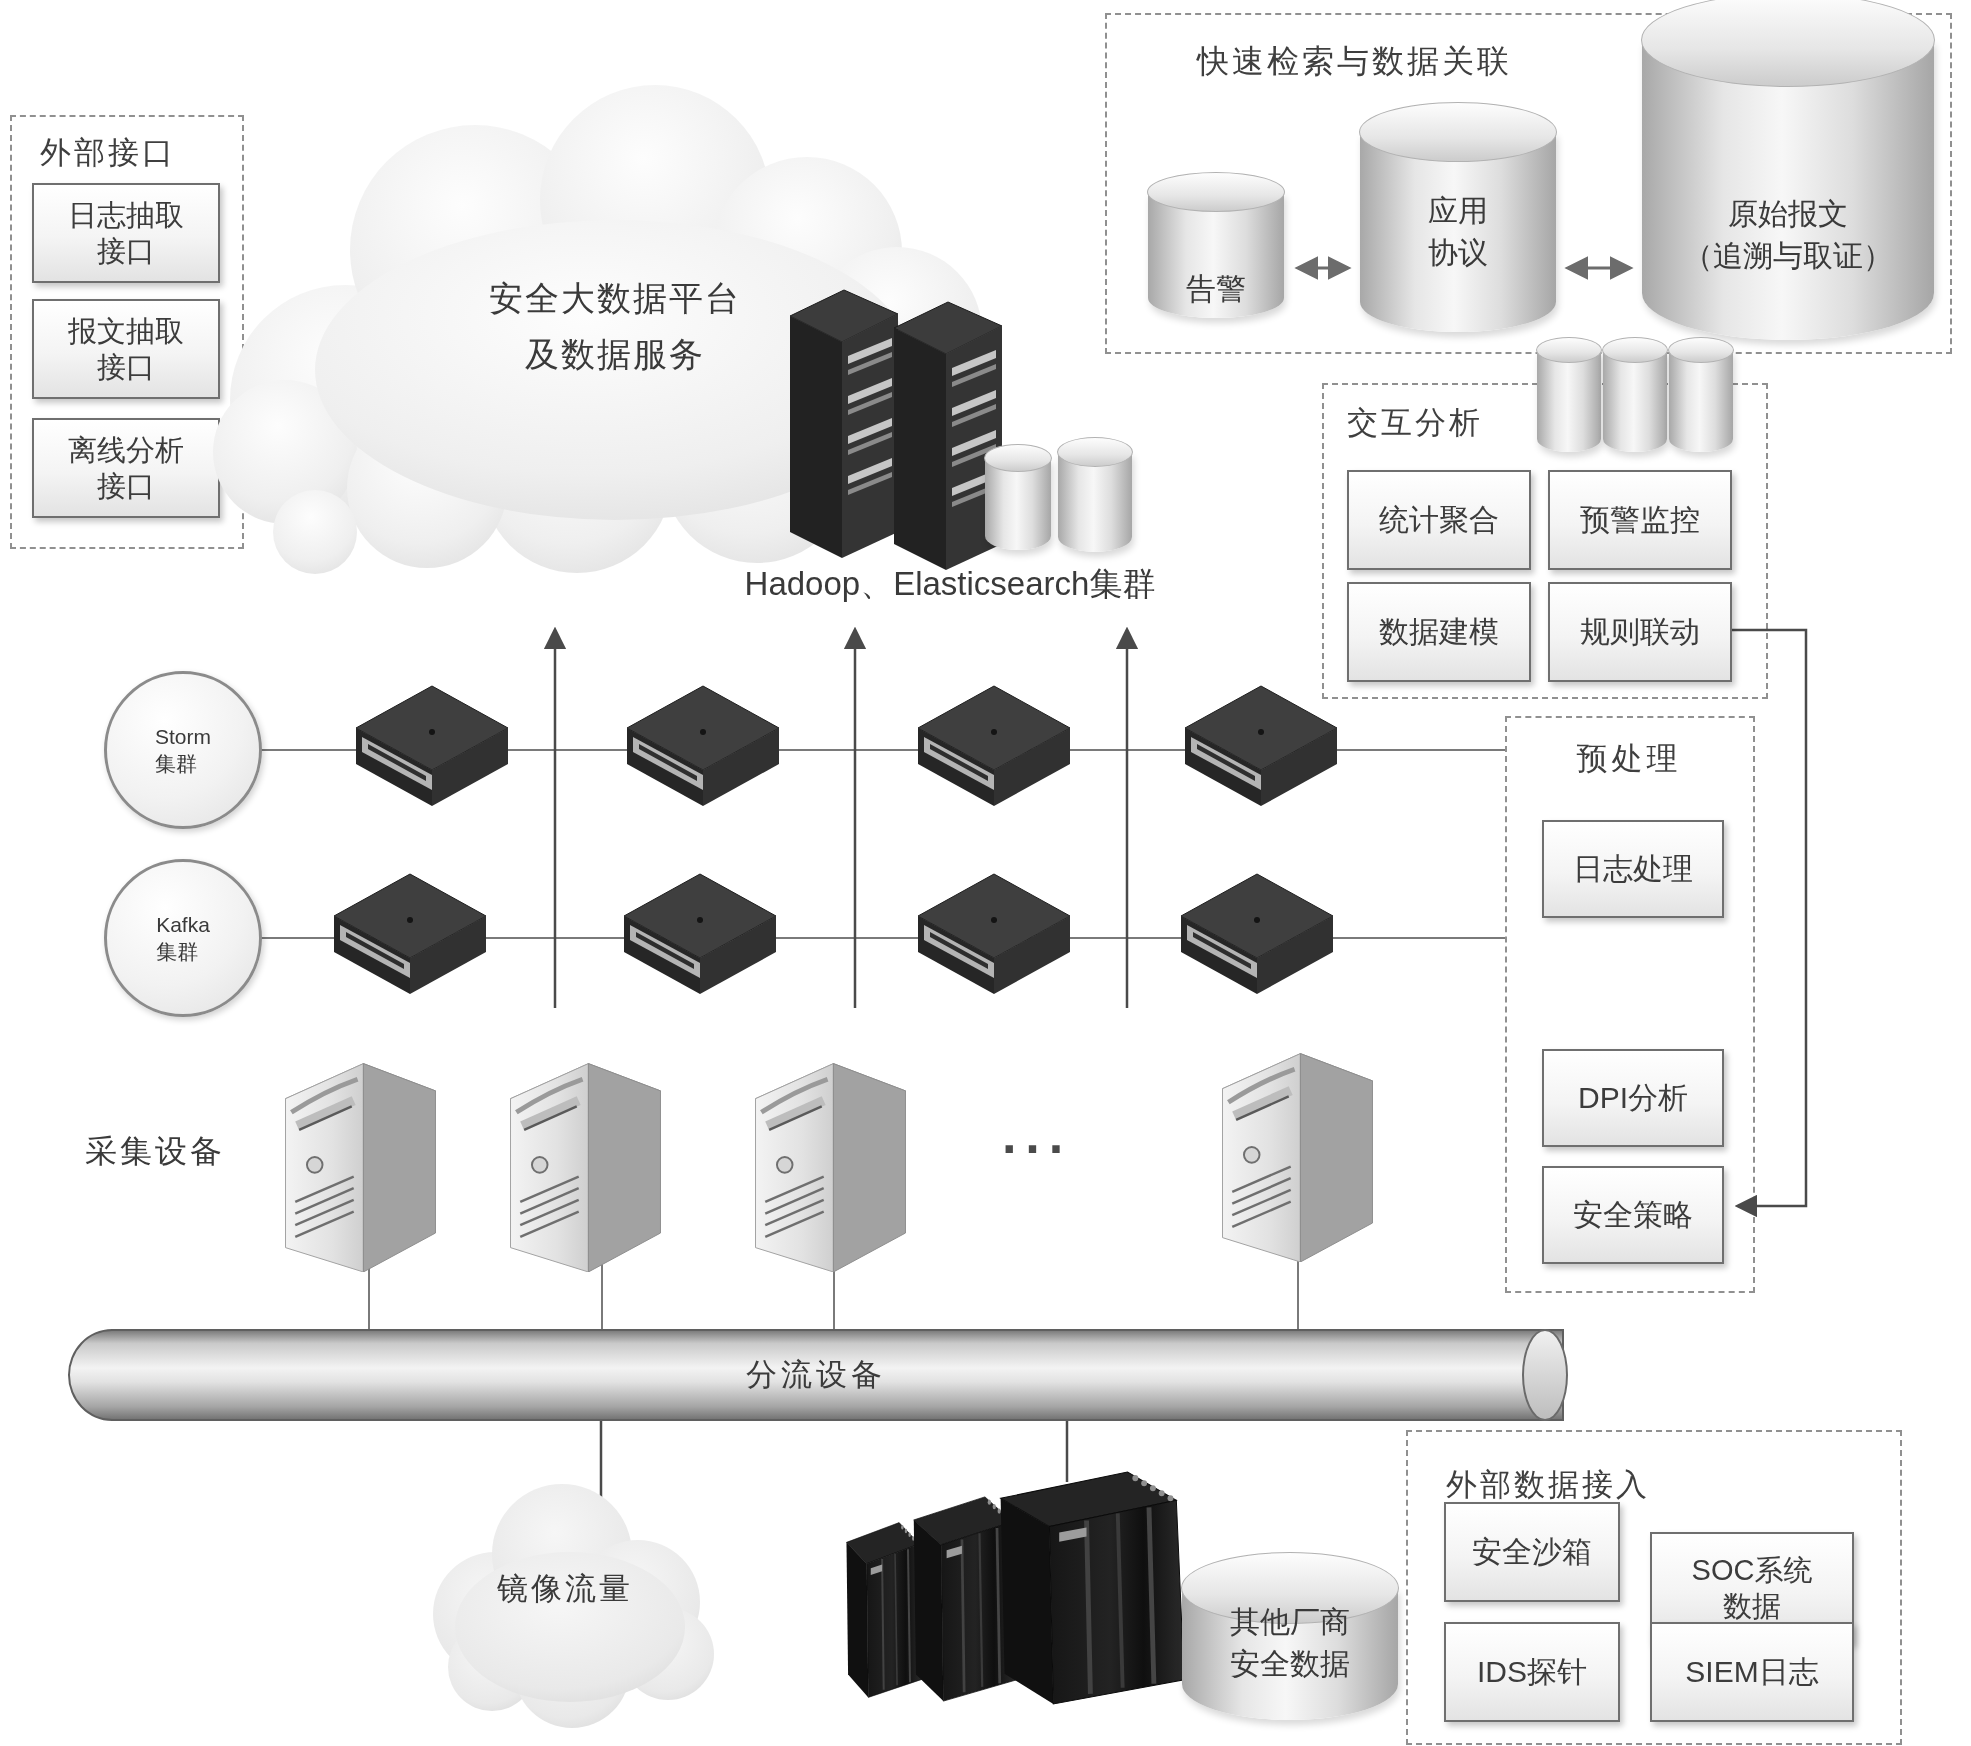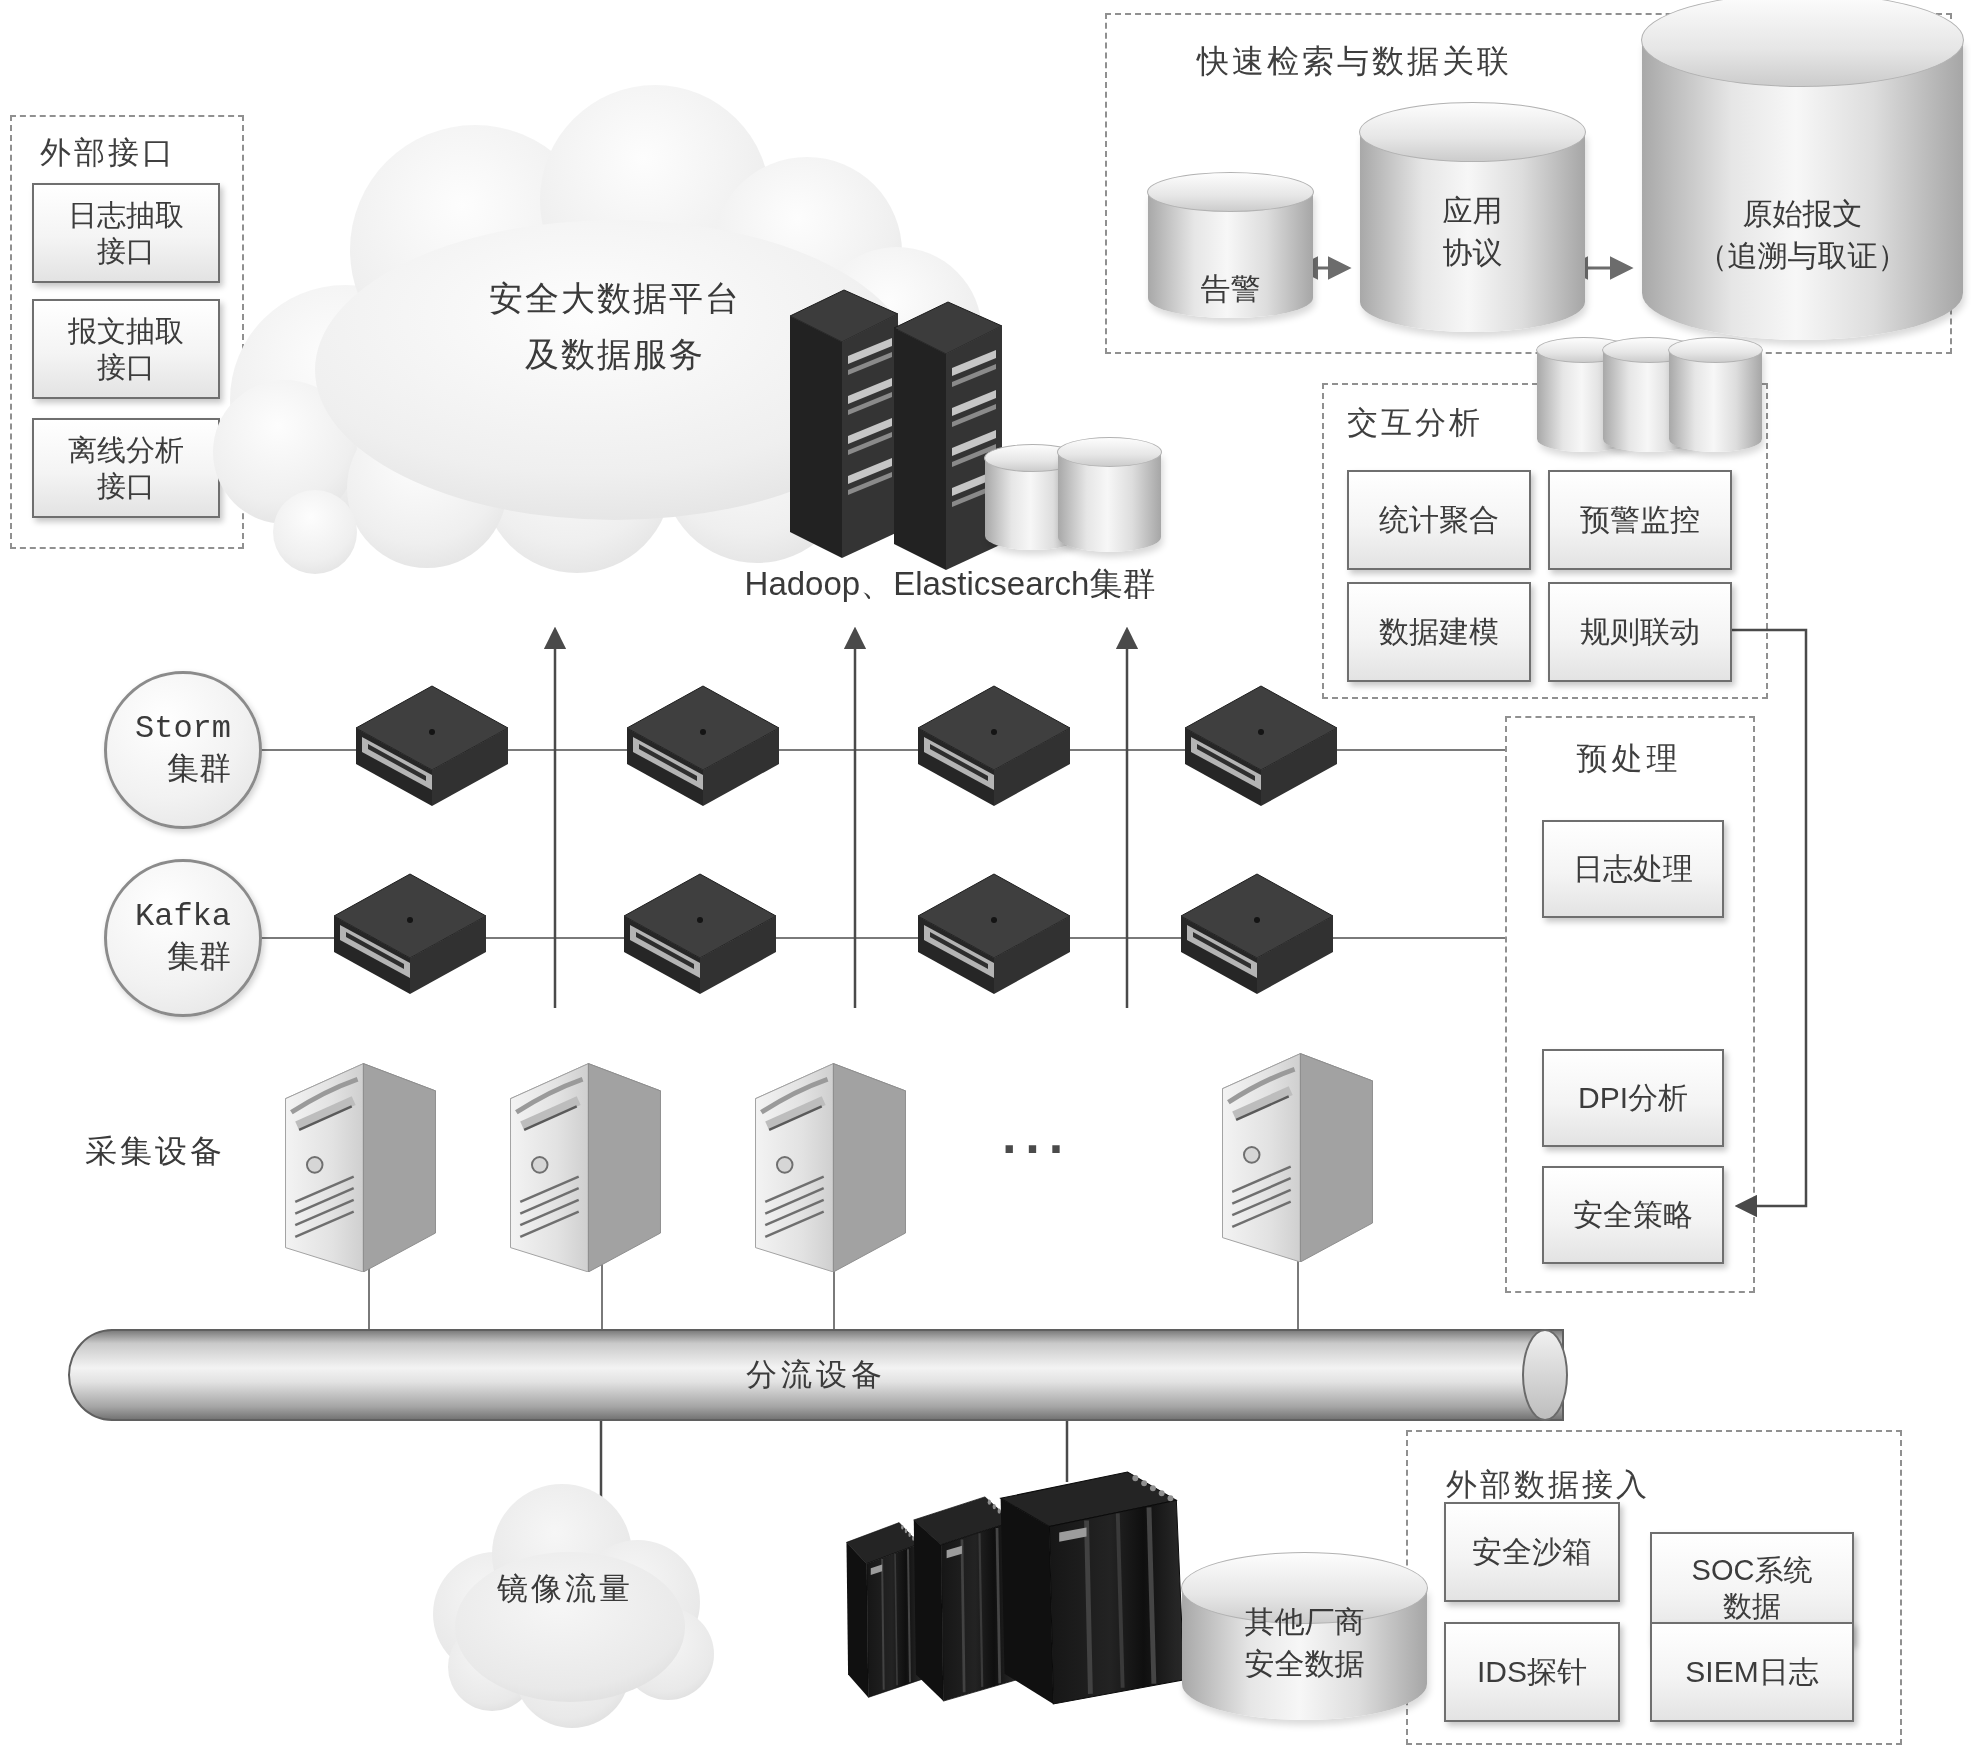--- a/index.html
+++ b/index.html
@@ -8,26 +8,26 @@
   .dashed{position:absolute;border:2px dashed #909090;background:transparent;z-index:0;}
   .panel-title{position:absolute;font-size:31px;color:#3f3f3f;letter-spacing:3px;z-index:2;white-space:nowrap;}
   .btn{position:absolute;border:2px solid #6f6f6f;z-index:2;
        background:linear-gradient(180deg,#ffffff 0%,#f4f4f4 55%,#e3e3e3 100%);
        box-shadow:3px 4px 6px rgba(0,0,0,0.22);
        display:flex;align-items:center;justify-content:center;text-align:center;
        font-size:30px;line-height:1.25;white-space:pre-line;color:#3c3c3c;}
   .circle-node{position:absolute;width:152px;height:152px;border-radius:50%;border:3px solid #8b8b8b;z-index:2;
        background:radial-gradient(circle at 38% 30%,#ffffff 0%,#f2f2f2 55%,#e1e1e1 100%);
        box-shadow:2px 3px 6px rgba(0,0,0,0.18);
-       display:flex;align-items:center;justify-content:center;text-align:right;
-       font-size:32px;line-height:1.3;white-space:pre-line;font-family:Liberation Mono, monospace;}
+       display:flex;align-items:center;justify-content:center;text-align:left;
+       font-size:21px;line-height:1.3;white-space:pre-line;}
   .cyl{position:absolute;--ry:18px;z-index:2;
        background:linear-gradient(90deg,#a8a8a8 0%,#e6e6e6 28%,#f7f7f7 48%,#dddddd 72%,#a6a6a6 100%);
        border-radius:0 0 50% 50% / 0 0 var(--ry) var(--ry);
-       box-shadow:2px 5px 7px rgba(0,0,0,0.15);padding-left:29px;}
+       box-shadow:2px 5px 7px rgba(0,0,0,0.15);}
   .cyl::before{content:"";position:absolute;left:-1px;right:-1px;top:calc(var(--ry) * -1);
        height:calc(var(--ry) * 2);box-sizing:border-box;
        background:linear-gradient(180deg,#fdfdfd 0%,#e6e6e6 60%,#cccccc 100%);
        border:1px solid #b2b2b2;border-radius:50%;}
   .cyl-label{position:absolute;inset:0;display:flex;align-items:center;justify-content:center;
        text-align:center;white-space:pre-line;font-size:30px;line-height:1.4;z-index:1;}
   .cyl-label.low{align-items:flex-end;padding-bottom:8px;}
   .label{position:absolute;z-index:2;white-space:pre-line;}
   .pipe{position:absolute;left:68px;top:1329px;width:1492px;height:88px;z-index:2;
        border:2px solid #5f5f5f;border-radius:44px 0 0 44px / 50% 0 0 50%;

